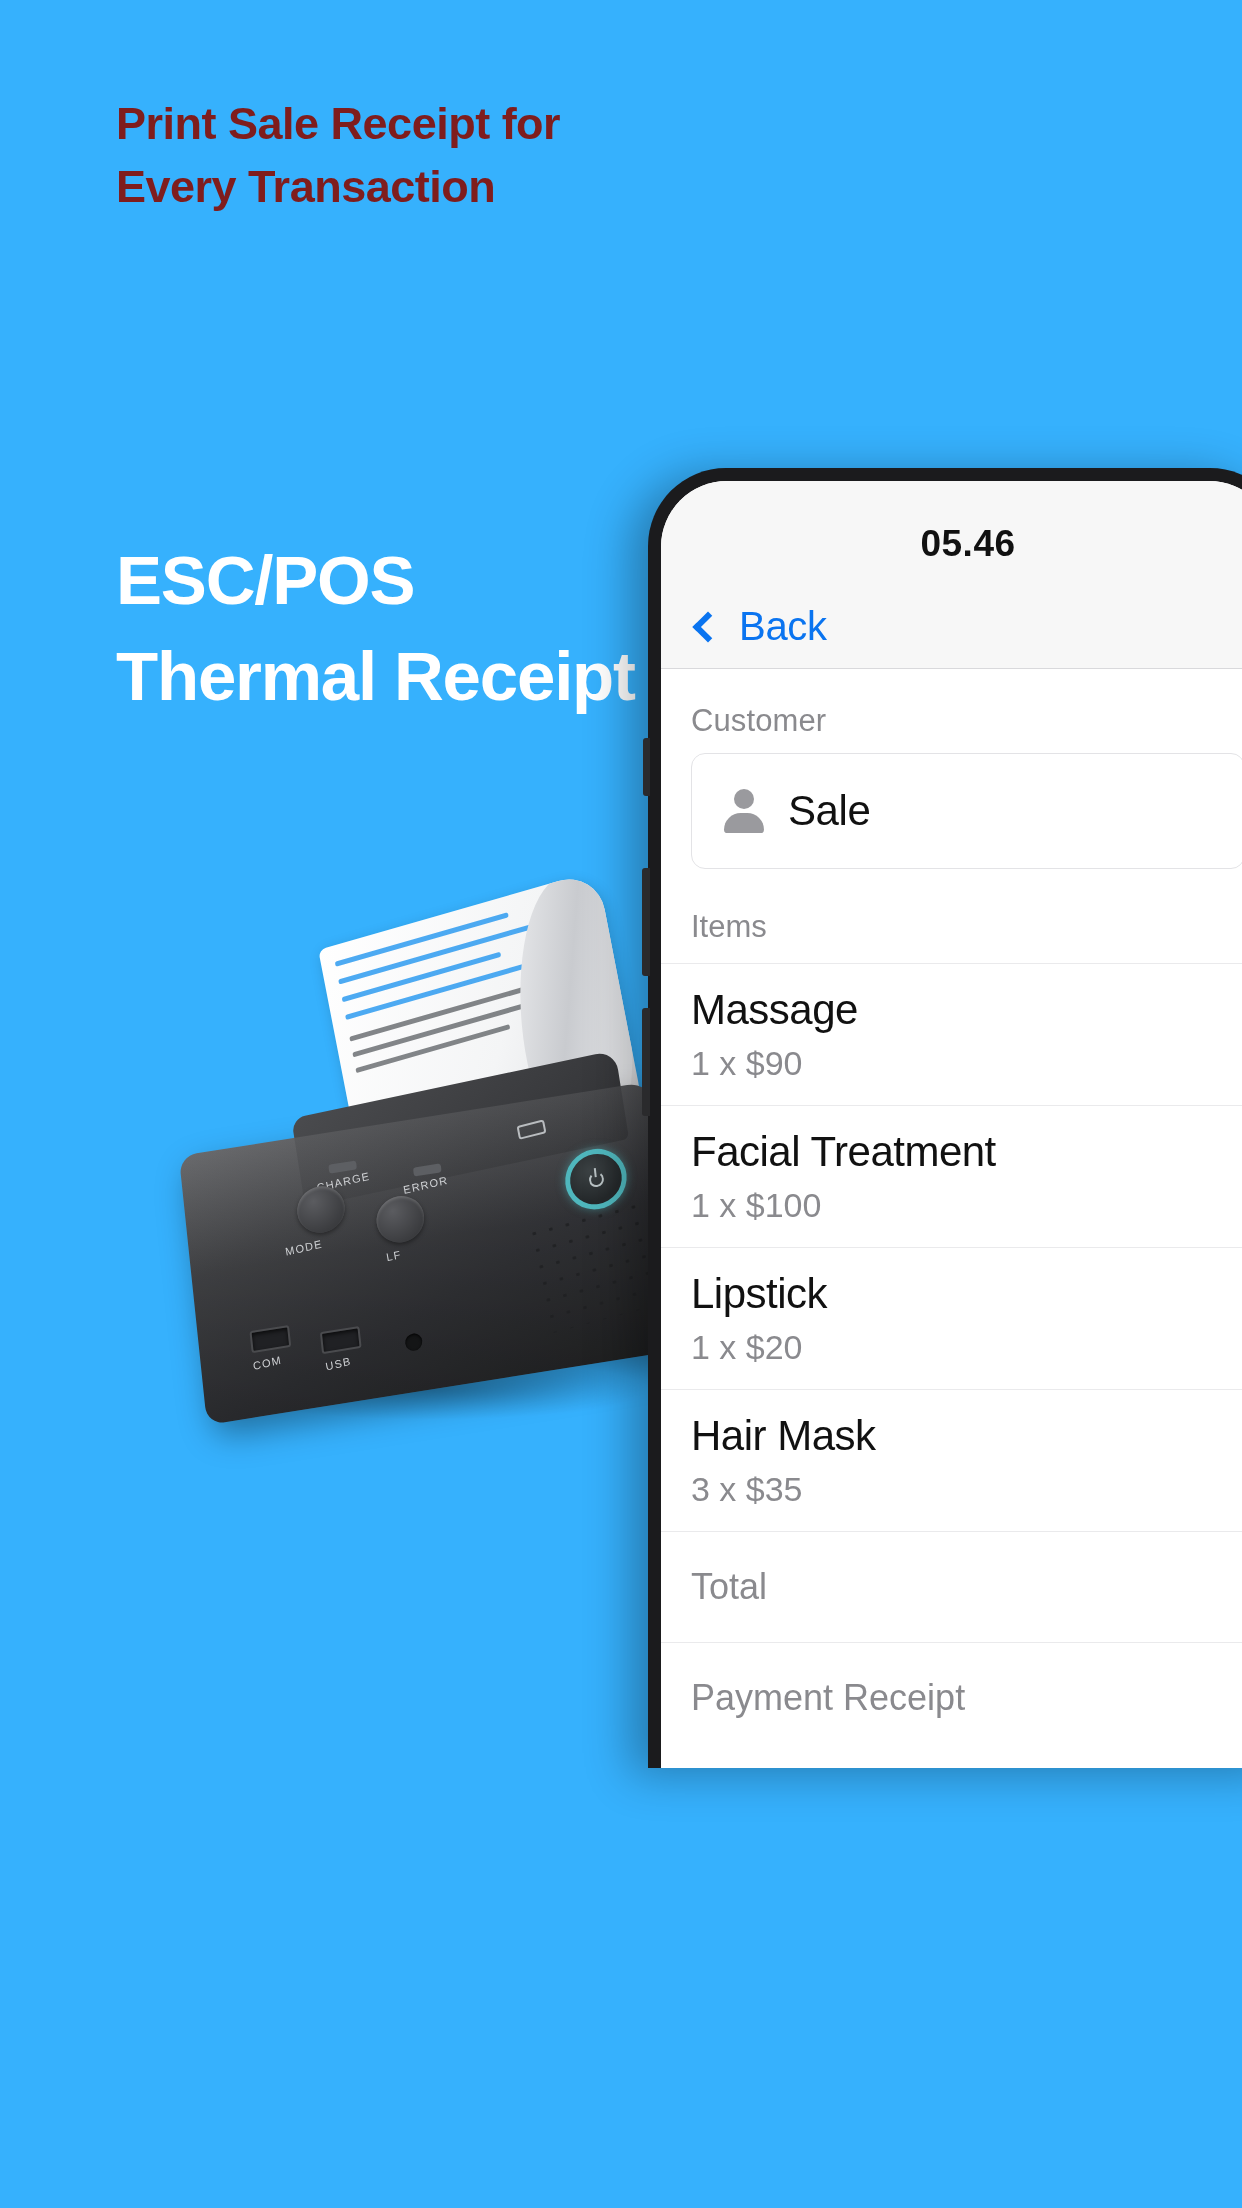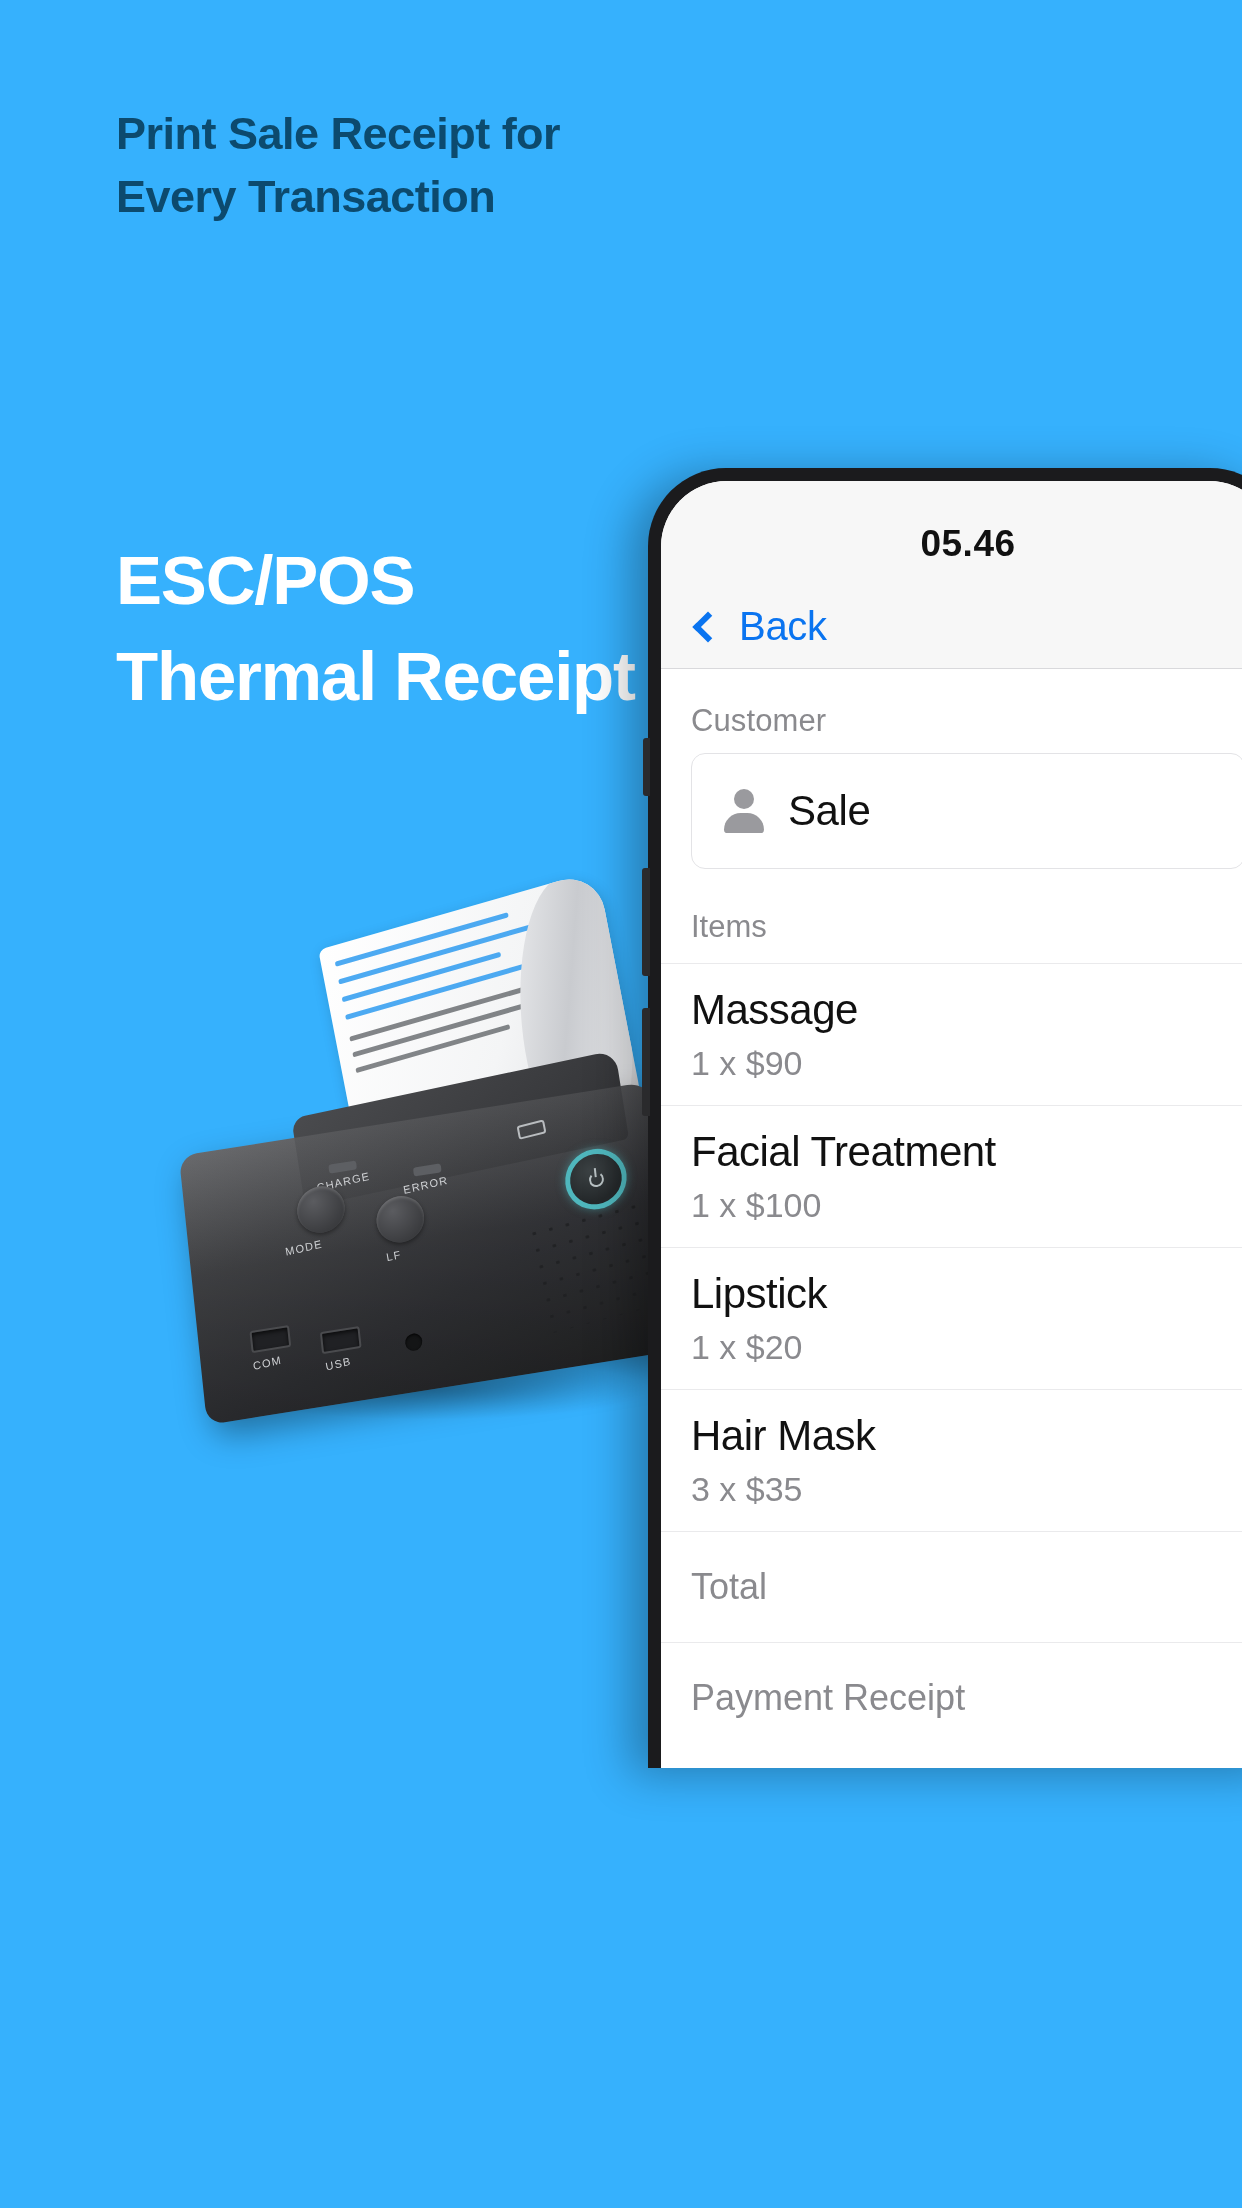--- a/index.html
+++ b/index.html
@@ -13,22 +13,22 @@
 
   
   .promo-head {
     position:absolute; left:116px; top:62px; width:700px;
   }
   .promo-title {
     font-size:76px; font-weight:700; color:#ffffff;
     letter-spacing:-1.5px; line-height:1.0; white-space:nowrap;
   }
   .promo-sub {
-    margin-top:40px;
-    font-size:45px; font-weight:700; color:#0c4a6e;
+    margin-top:30px;
+    font-size:45px; font-weight:700; color:#7f1d1d;
     line-height:1.40; letter-spacing:-0.5px; max-width:520px;
   }
 
   .promo-second {
     position:absolute; left:116px; top:533px; width:560px;
   }
   .promo-second-title {
     font-size:69px; font-weight:700; color:#ffffff;
     line-height:1.39; letter-spacing:-1.2px;
   }

